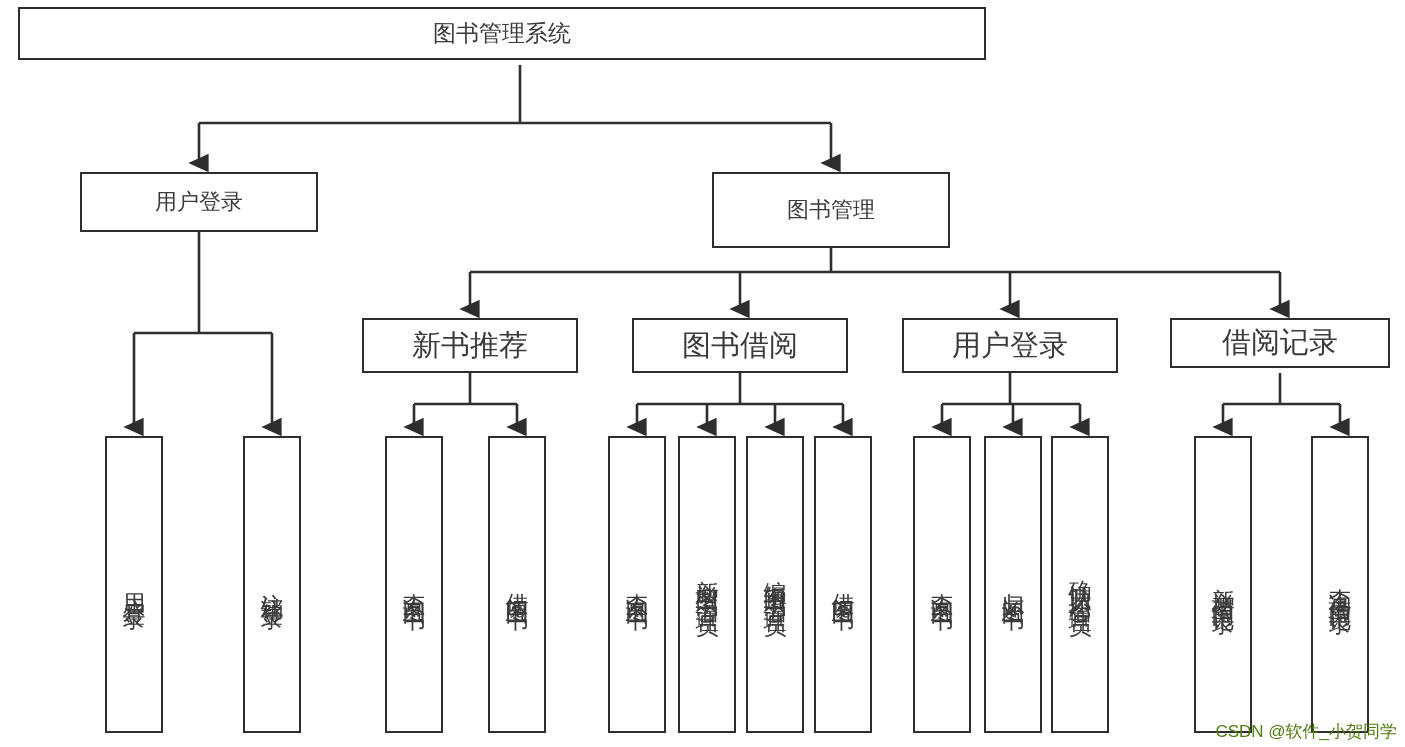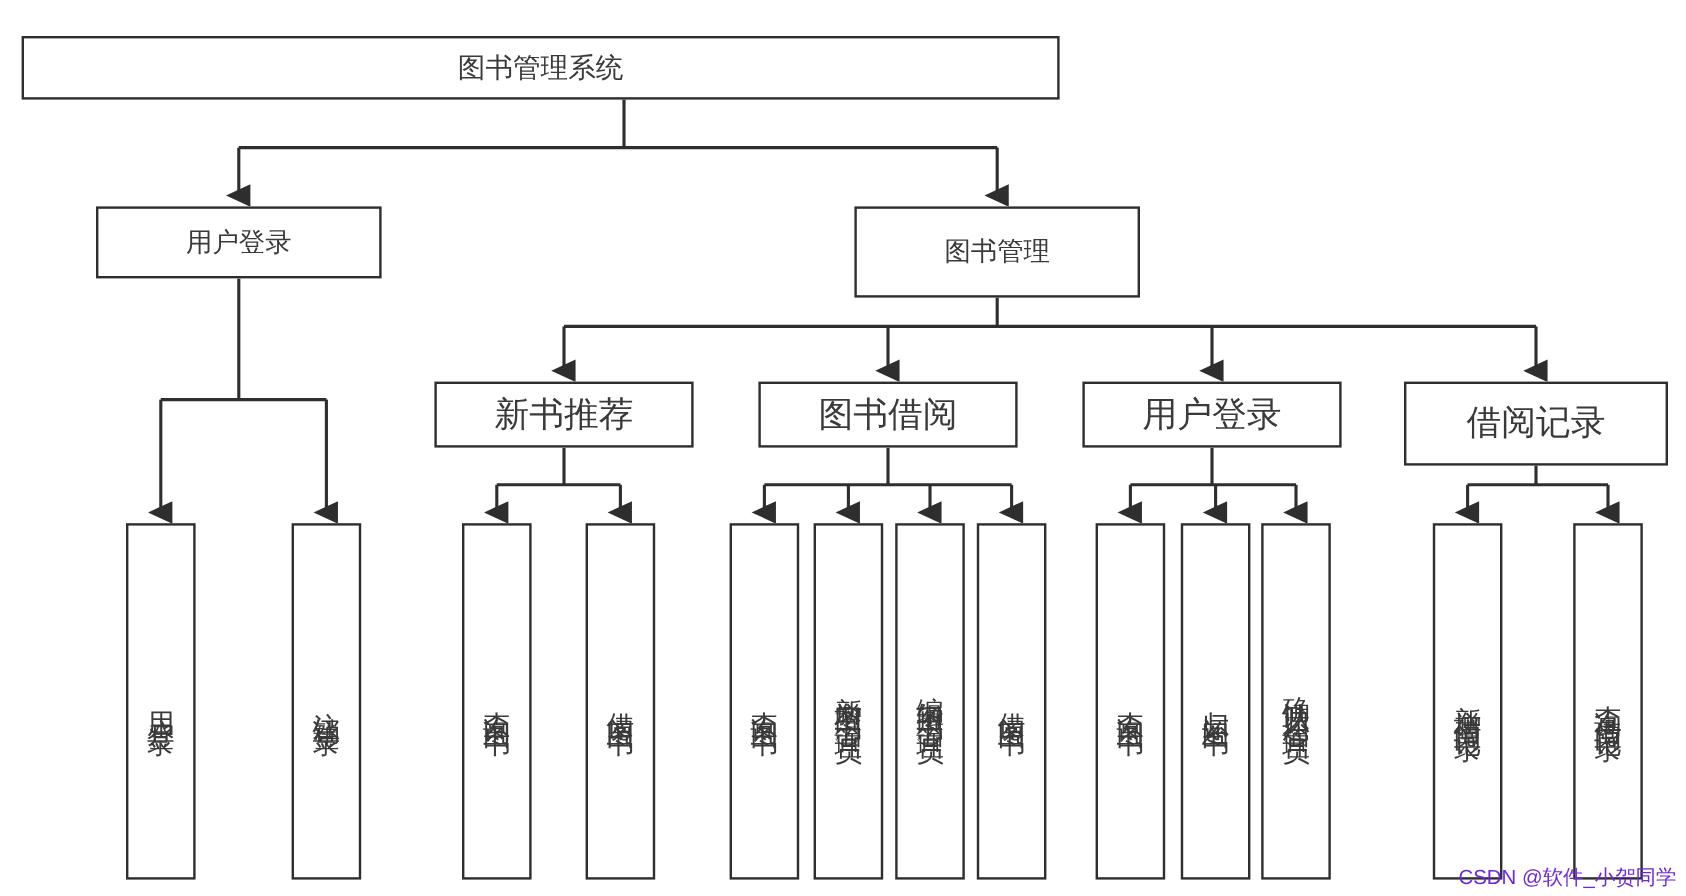--- a/index.html
+++ b/index.html
@@ -41,21 +41,21 @@
     white-space:nowrap;
     color:#3a3a3a;
   }
   .htext{white-space:nowrap;}
 
   #watermark{
     position:absolute;
     right:8px;
     bottom:4px;
     font-size:17px;
-    color:#6d28d9;
+    color:#4d7c0f;
     z-index:9;
     white-space:nowrap;
     font-family:"Liberation Sans","DejaVu Sans",sans-serif;
   }
 </style>
 </head>
 <body>
 
 <div id="stage">
 
@@ -103,41 +103,41 @@
       <path d="M1013,404 L1013,427" marker-end="url(#arrow)"></path>
       <path d="M1080,404 L1080,427" marker-end="url(#arrow)"></path>
 
       <path d="M1280,373 L1280,404"></path>
       <path d="M1223,404 L1340,404"></path>
       <path d="M1223,404 L1223,427" marker-end="url(#arrow)"></path>
       <path d="M1340,404 L1340,427" marker-end="url(#arrow)"></path>
     </g>
   </svg>
 
-  <div class="node root" style="left:18px;top:30px;width:865px;height:53px;">
+  <div class="node root" style="left:18px;top:7px;width:968px;height:53px;">
     <span class="htext">图书管理系统</span>
   </div>
 
   <div class="node lvl2" style="left:80px;top:172px;width:238px;height:60px;">
     <span class="htext">用户登录</span>
   </div>
   <div class="node lvl2" style="left:712px;top:172px;width:238px;height:76px;">
     <span class="htext">图书管理</span>
   </div>
 
   <div class="node lvl3" style="left:362px;top:318px;width:216px;height:55px;">
     <span class="htext">新书推荐</span>
   </div>
   <div class="node lvl3" style="left:632px;top:318px;width:216px;height:55px;">
     <span class="htext">图书借阅</span>
   </div>
   <div class="node lvl3" style="left:902px;top:318px;width:216px;height:55px;">
     <span class="htext">用户登录</span>
   </div>
-  <div class="node lvl3" style="left:1170px;top:318px;width:220px;height:70px;">
+  <div class="node lvl3" style="left:1170px;top:318px;width:220px;height:50px;">
     <span class="htext">借阅记录</span>
   </div>
 
   <div class="node leaf" style="left:105px;top:436px;width:58px;height:297px;">
     <span class="vtext">用户登录</span>
   </div>
   <div class="node leaf" style="left:243px;top:436px;width:58px;height:297px;">
     <span class="vtext">注销登录</span>
   </div>
 

